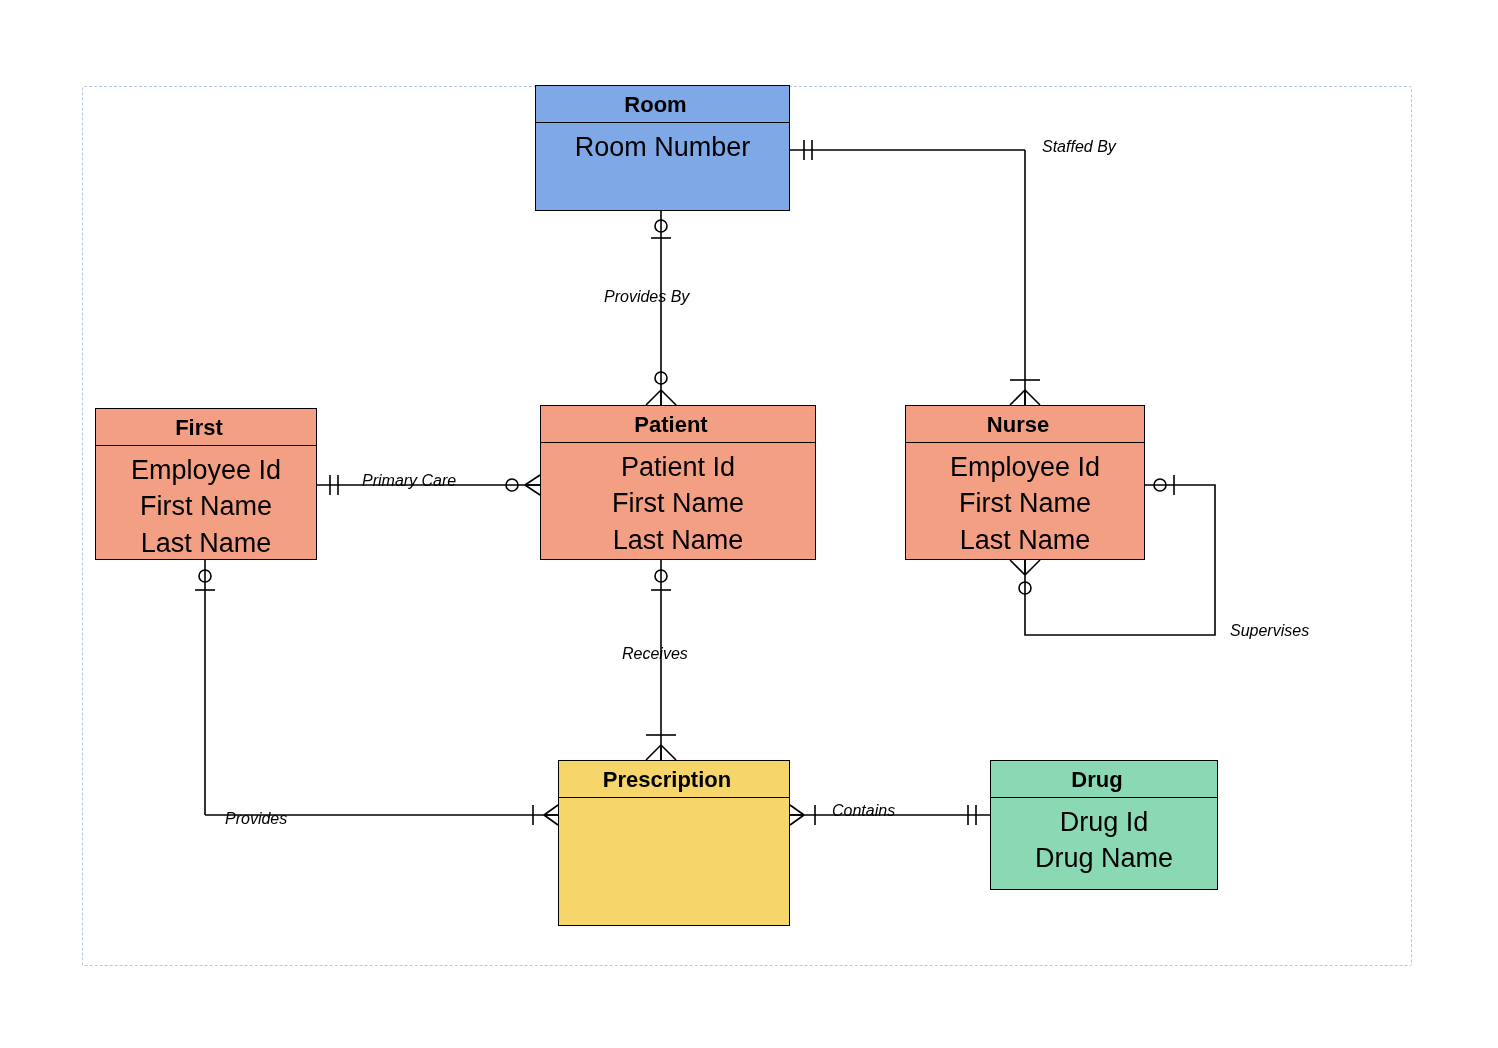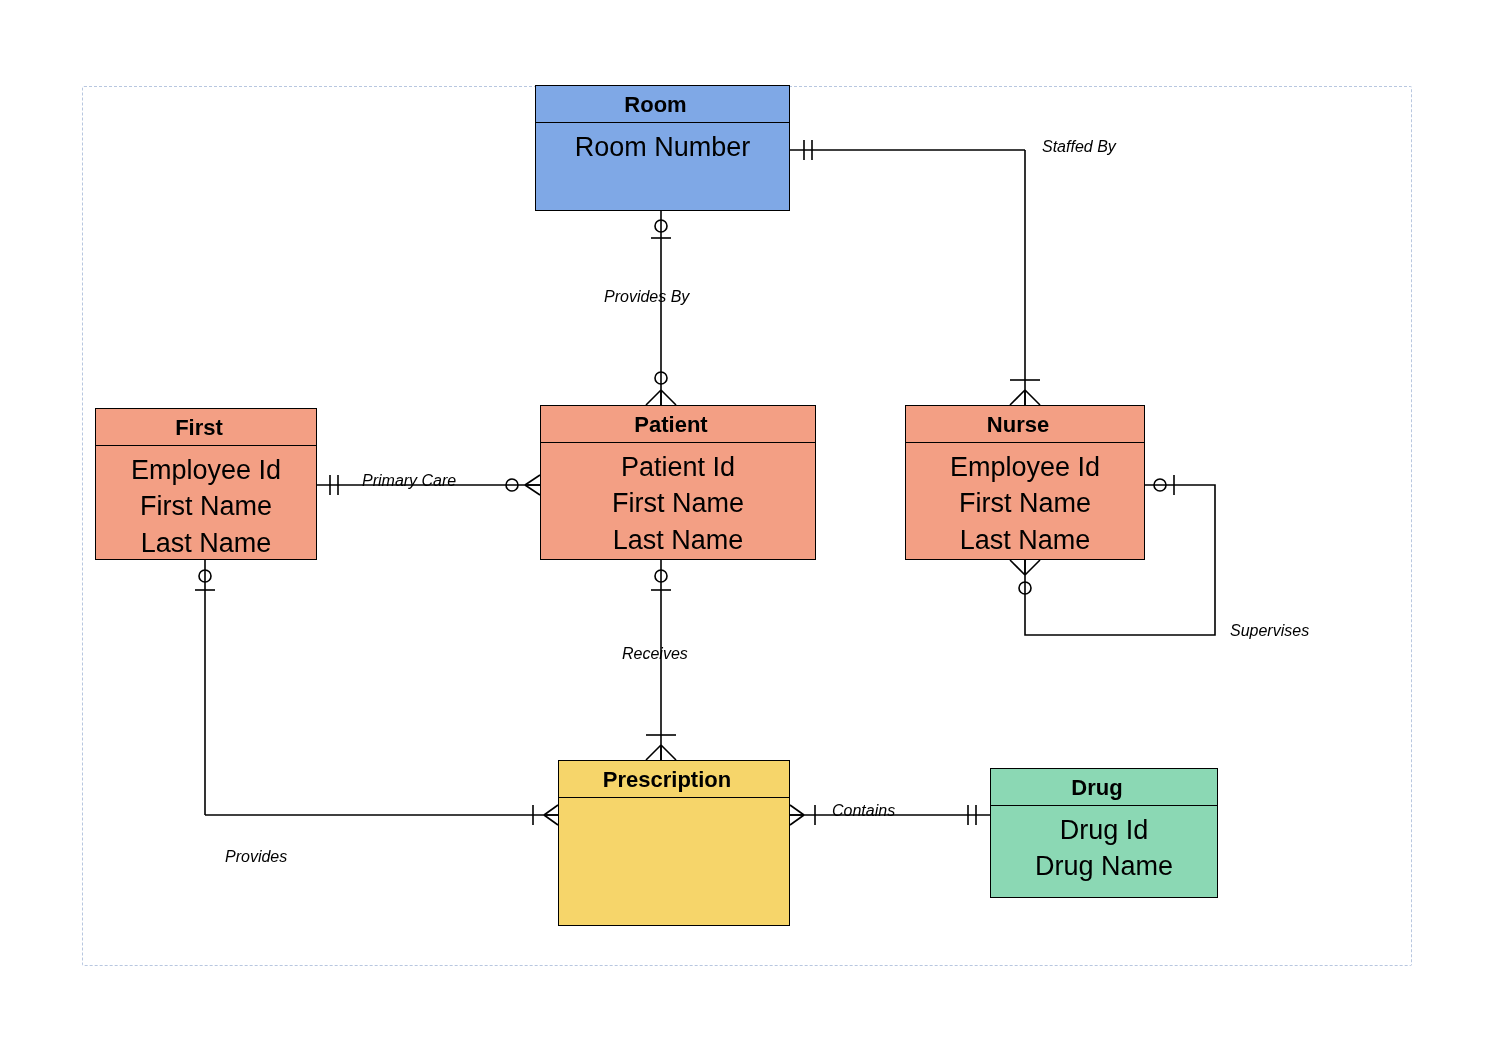--- a/index.html
+++ b/index.html
@@ -35,21 +35,21 @@
   }
   .entity .attrs {
     text-align: center;
     font-size: 27px;
     line-height: 1.35;
     padding: 6px 8px 10px 8px;
   }
   .blue   { background: #7fa8e6; }
   .salmon { background: #f39f84; }
   .yellow { background: #f6d56a; }
-  .green  { background: #8bd8b4; margin-top: 8px; }
+  .green  { background: #8bd8b4; }
 
   .rel-label {
     position: absolute;
     font-style: italic;
     font-size: 16px;
     color: #000;
     white-space: nowrap;
   }
 
   svg.lines {
@@ -188,15 +188,15 @@
   <div class="attrs">
     <div>Drug Id</div>
     <div>Drug Name</div>
   </div>
 </div>
 
 <div class="rel-label" style="left:1042px; top:138px;">Staffed By</div>
 <div class="rel-label" style="left:604px; top:288px;">Provides By</div>
 <div class="rel-label" style="left:362px; top:472px;text-align:right;">Primary Care</div>
 <div class="rel-label" style="left:622px; top:645px;font-style:italic;">Receives</div>
-<div class="rel-label" style="left:225px; top:848px;">Provides</div>
+<div class="rel-label" style="left:225px; top:810px;">Provides</div>
 <div class="rel-label" style="left:832px; top:802px;">Contains</div>
 <div class="rel-label" style="left:1230px; top:622px;">Supervises</div>
 
 </body></html>

